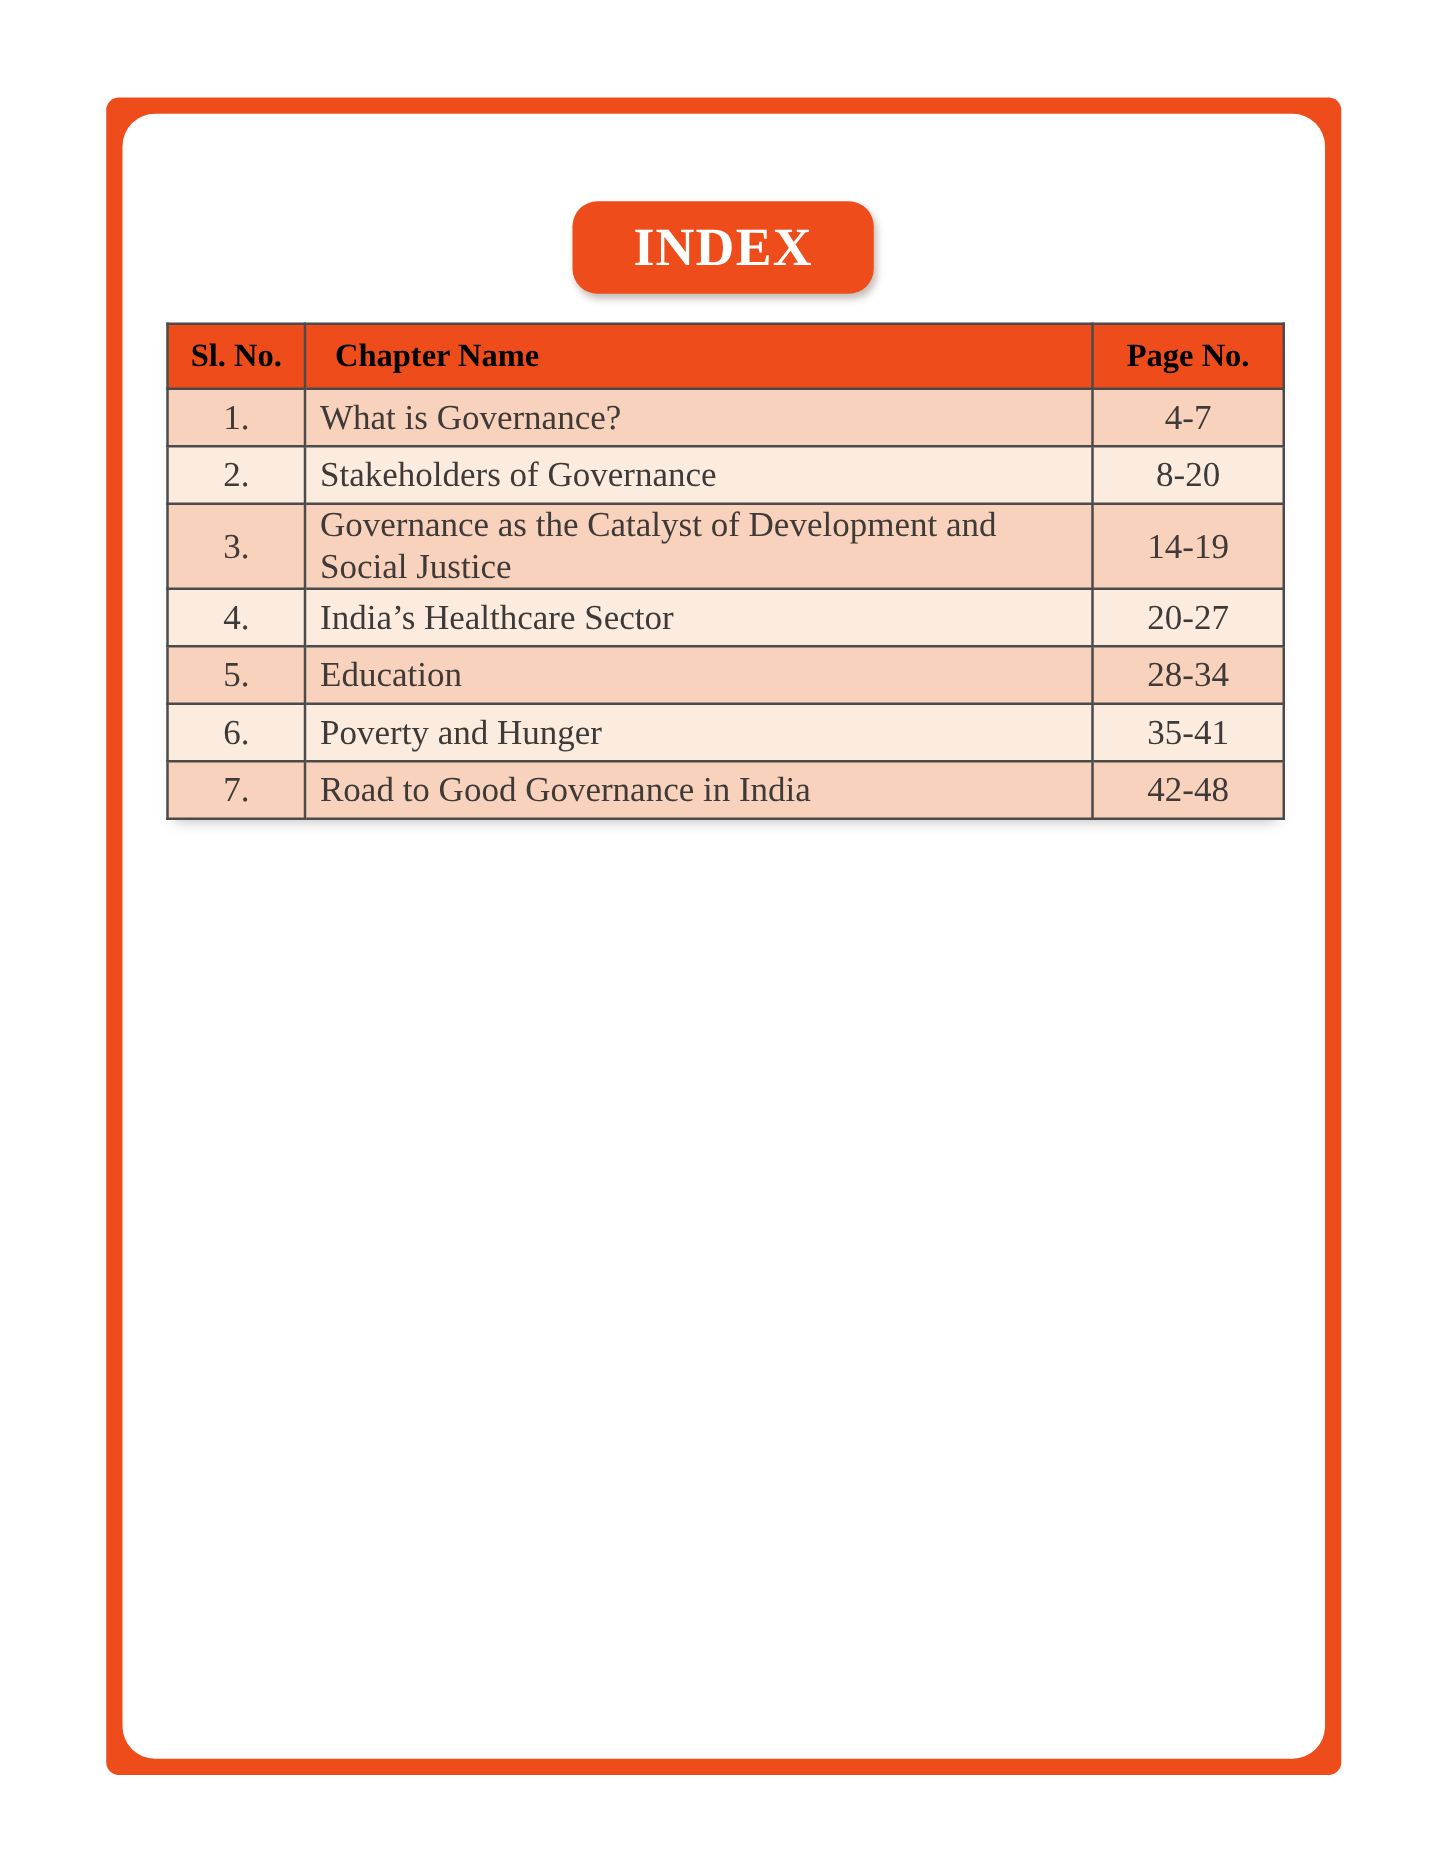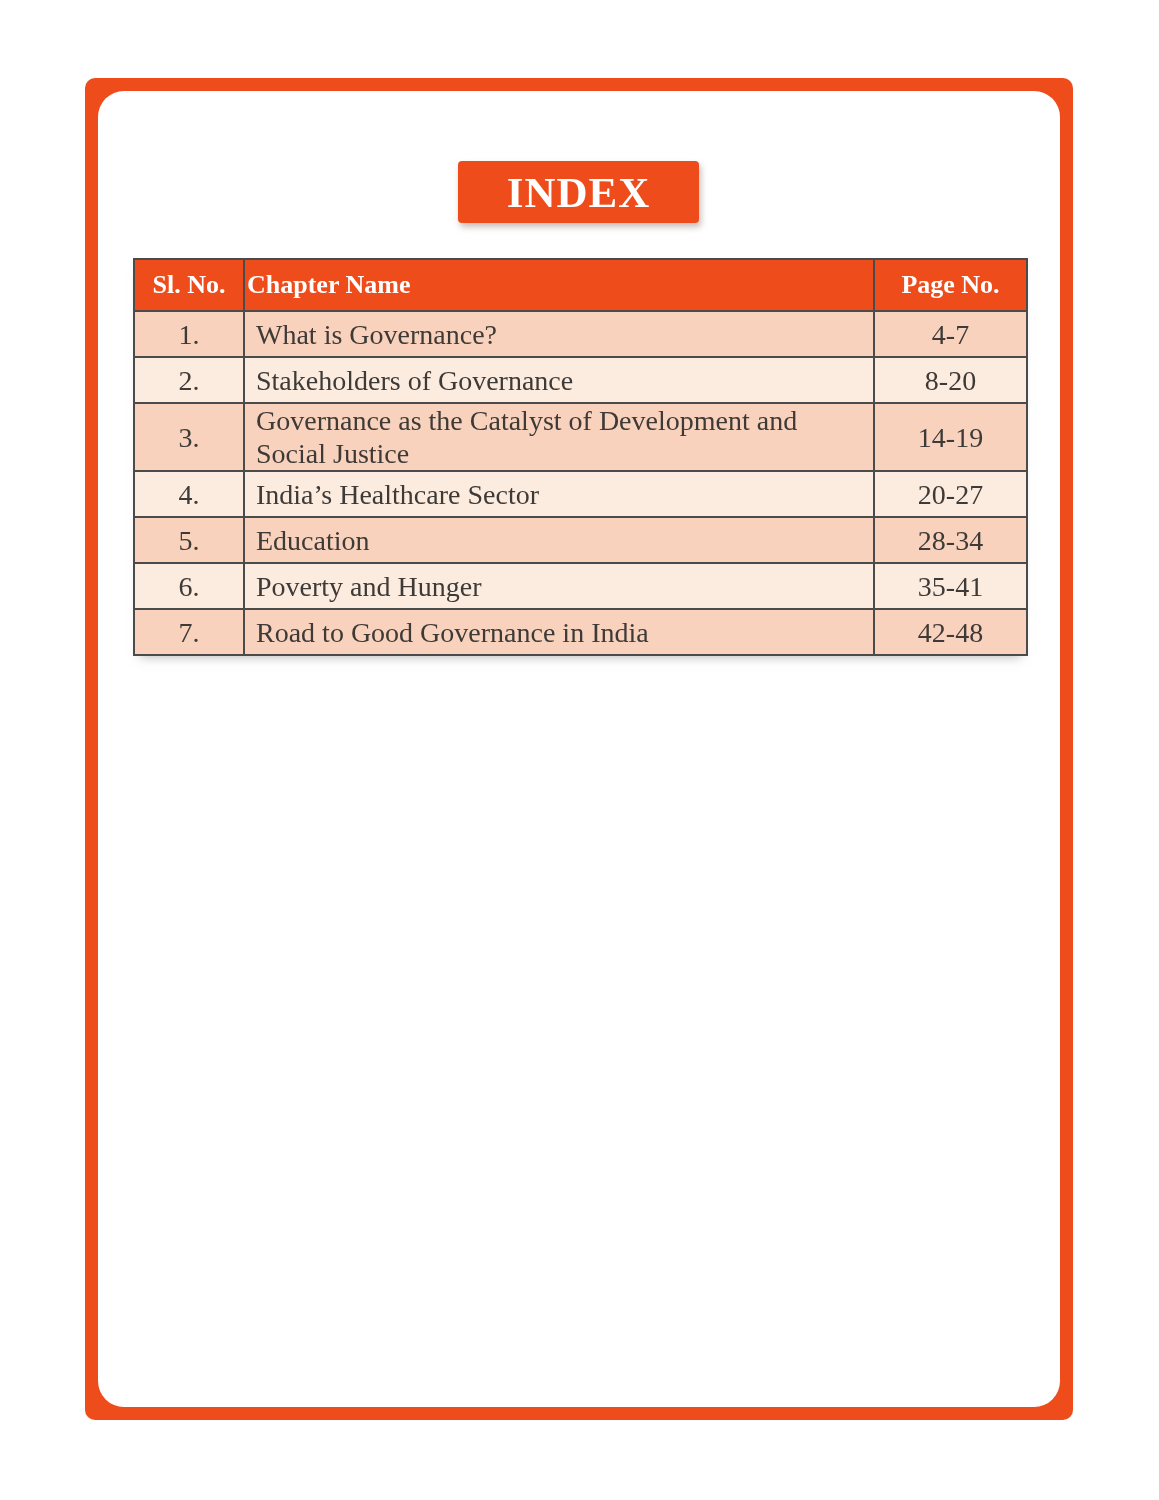--- a/index.html
+++ b/index.html
@@ -33,23 +33,23 @@
     bottom: 13px;
     background: #ffffff;
     border-radius: 26px;
   }
   
   .index-badge {
     position: absolute;
     left: 458px;
     top: 161px;
     width: 241px;
-    height: 62px;
+    height: 74px;
     background: #EE4C1B;
-    border-radius: 4px;
+    border-radius: 20px;
     box-shadow: 2px 4px 6px rgba(130, 110, 100, 0.45);
     display: flex;
     align-items: center;
     justify-content: center;
   }
   .index-badge span {
     color: #ffffff;
     font-size: 43px;
     font-weight: bold;
     letter-spacing: 1px;
@@ -69,28 +69,28 @@
   .index-table col.col-name { width: 630px; }
   .index-table col.col-page { width: 153px; }
   .index-table th, .index-table td {
     border: 2px solid #4B4B4B;
     vertical-align: middle;
     padding: 0;
   }
   .index-table thead tr { height: 52px; }
   .index-table thead th {
     background: #EE4C1B;
-    color: #ffffff;
+    color: #000000;
     font-size: 26px;
     font-weight: bold;
     text-align: center;
   }
   .index-table thead th.h-name {
     text-align: left;
-    padding-left: 2px;
+    padding-left: 23px;
     margin-left: 24px;
   }
   .index-table tbody tr { height: 46px; }
   .index-table tbody tr.tall { height: 68px; }
   .index-table tbody tr:nth-child(odd)  td { background: #F9D2BD; }
   .index-table tbody tr:nth-child(even) td { background: #FCECE0; }
   .index-table td {
     color: #3E3A37;
     font-size: 28px;
     line-height: 33px;

